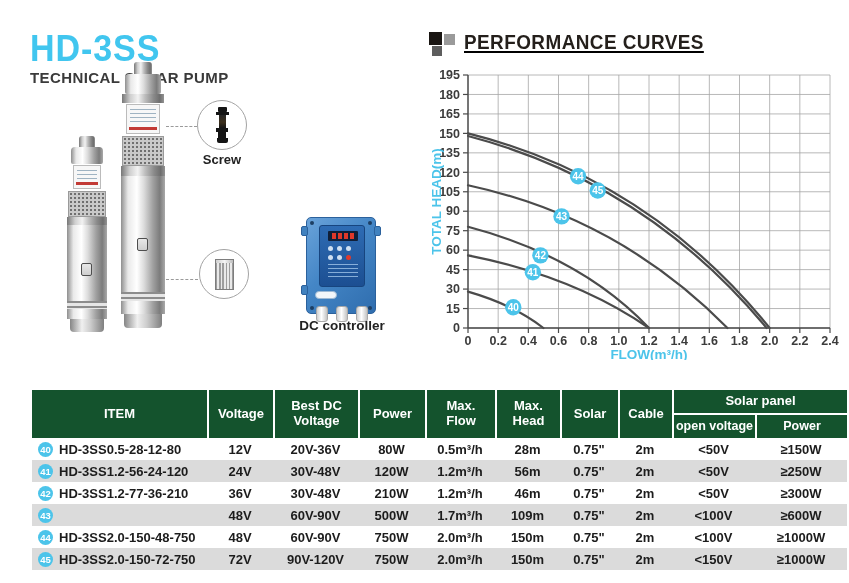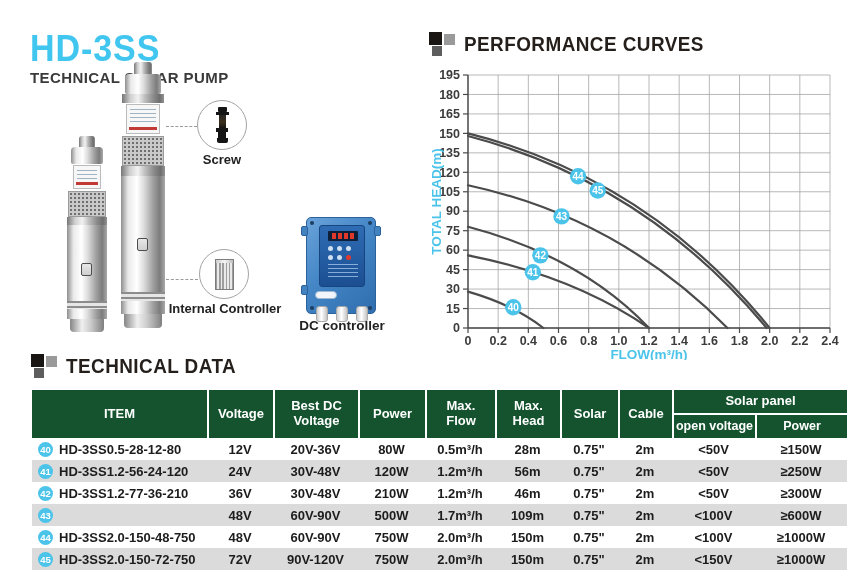--- a/index.html
+++ b/index.html
@@ -7,21 +7,21 @@
   body { font-family:"Liberation Sans", sans-serif; }
   #page { position:relative; width:849px; height:583px; background:#fff; overflow:hidden; }
 
   
   .title-block { position:absolute; left:30px; top:6px;margin-top:24px; }
   .main-title { font-size:37px; font-weight:800; color:#41C6EF; letter-spacing:1px;
                 transform:scaleX(.92); transform-origin:left; line-height:1.0; }
   .sub-title  { font-size:15px; font-weight:600; color:#3a3a3a; letter-spacing:.4px; margin-top:2px; }
 
   
-  .section-head { position:absolute; display:flex; align-items:center; gap:9px; }
+  .section-head { position:absolute; display:flex; gap:9px;text-decoration:underline; }
   .head-icon { position:relative; width:27px; height:27px; flex:0 0 27px; }
   .head-icon .sq1 { position:absolute; left:1px; top:2px; width:13px; height:13px; background:#191512; }
   .head-icon .sq2 { position:absolute; left:16px; top:4px; width:11px; height:11px; background:#9a9a9a; }
   .head-icon .sq3 { position:absolute; left:4px; top:16px; width:10px; height:10px; background:#5d5d5d; }
   .head-text { font-size:21px; font-weight:800; color:#241f1b; letter-spacing:.5px;
                transform:scaleX(.9); transform-origin:left; white-space:nowrap; }
 
   
   .metal { background:linear-gradient(90deg,#8f8f8f 0%,#e9e9e9 16%,#ffffff 36%,#dcdcdc 52%,#a2a2a2 72%,#7c7c7c 88%,#a9a9a9 100%); }
   .metal-dark { background:linear-gradient(90deg,#777 0%,#cfcfcf 20%,#f2f2f2 38%,#bdbdbd 55%,#8a8a8a 75%,#6e6e6e 90%,#939393 100%); }
@@ -162,21 +162,20 @@
         <div class="sc5"></div>
         <div class="sc6"></div>
     </div>
   </div>
   <div class="callout-label" style="left:192px; top:152px; width:60px;">Screw</div>
 
   <div class="dash-line" style="left:166px; top:279px; width:32px;"></div>
   <div class="callout-circle" style="left:199px; top:249px;">
     <div class="ic-shape"></div>
   </div>
-  <div class="callout-label" style="left:152px; top:301px; width:146px;">Internal Controller</div>
 
   <div class="dcbox">
     <div class="dc-tab" style="left:-6px; top:8px;"></div>
     <div class="dc-tab" style="left:-6px; bottom:18px;"></div>
     <div class="dc-tab" style="right:-6px; top:8px;"></div>
     <div class="dc-screw" style="left:3px; top:3px;"></div>
     <div class="dc-screw" style="right:3px; top:3px;"></div>
     <div class="dc-screw" style="left:3px; bottom:3px;"></div>
     <div class="dc-screw" style="right:3px; bottom:3px;"></div>
     <div class="dc-panel">
@@ -315,28 +314,20 @@
         <text x="133.51666666666668" y="162.0205128205128" text-anchor="middle" font-size="10" font-weight="700" fill="#ffffff">43</text>
         <circle cx="150.10833333333335" cy="118.2" r="8.2" fill="#4CC4EA"></circle>
         <text x="150.10833333333335" y="121.8" text-anchor="middle" font-size="10" font-weight="700" fill="#ffffff">44</text>
         <circle cx="169.71666666666667" cy="132.47179487179488" r="8.2" fill="#4CC4EA"></circle>
         <text x="169.71666666666667" y="136.07179487179488" text-anchor="middle" font-size="10" font-weight="700" fill="#ffffff">45</text>
         <text x="13" y="143.5" text-anchor="middle" font-size="13.5" font-weight="600" fill="#4CC4EA" transform="rotate(-90 13 143.5)">TOTAL HEAD(m)</text>
         <text x="221" y="301" text-anchor="middle" font-size="13.5" font-weight="600" fill="#4CC4EA">FLOW(m³/h)</text>
       </svg>
   </div>
 
-  <div class="section-head" style="left:30px; top:352px;">
-    <div class="head-icon">
-      <div class="sq1"></div>
-        <div class="sq2"></div>
-        <div class="sq3"></div>
-    </div>
-    <div class="head-text">TECHNICAL DATA</div>
-  </div>
 
   <div class="tech-table">
     <div class="t-head">
       <div class="hc span2">ITEM</div>
       <div class="hc span2">Voltage</div>
       <div class="hc span2">Best DC
 Voltage</div>
       <div class="hc span2">Power</div>
       <div class="hc span2">Max.
 Flow</div>

